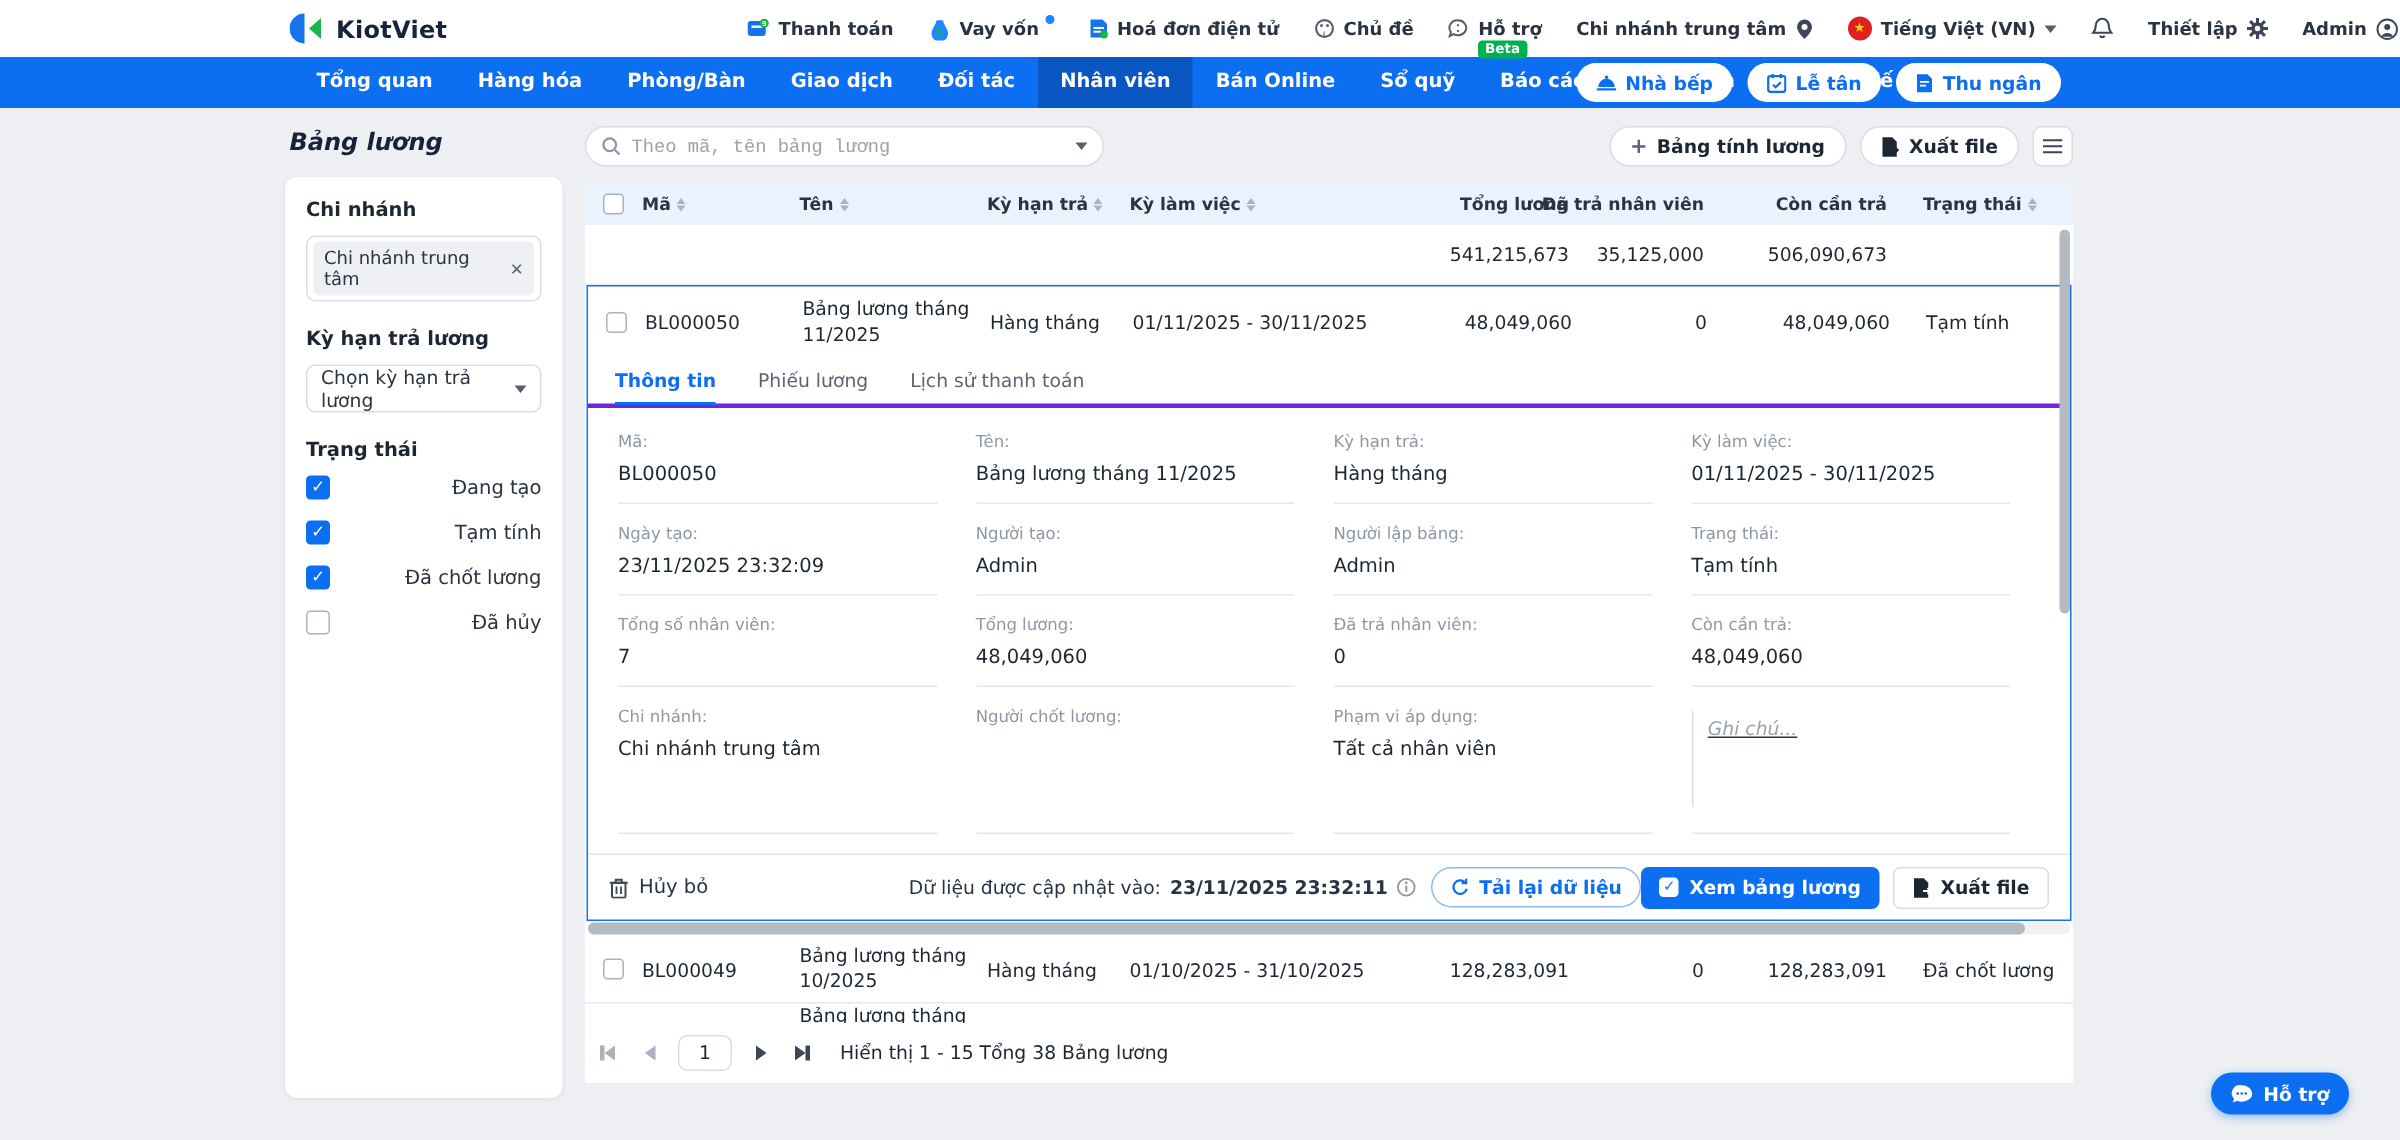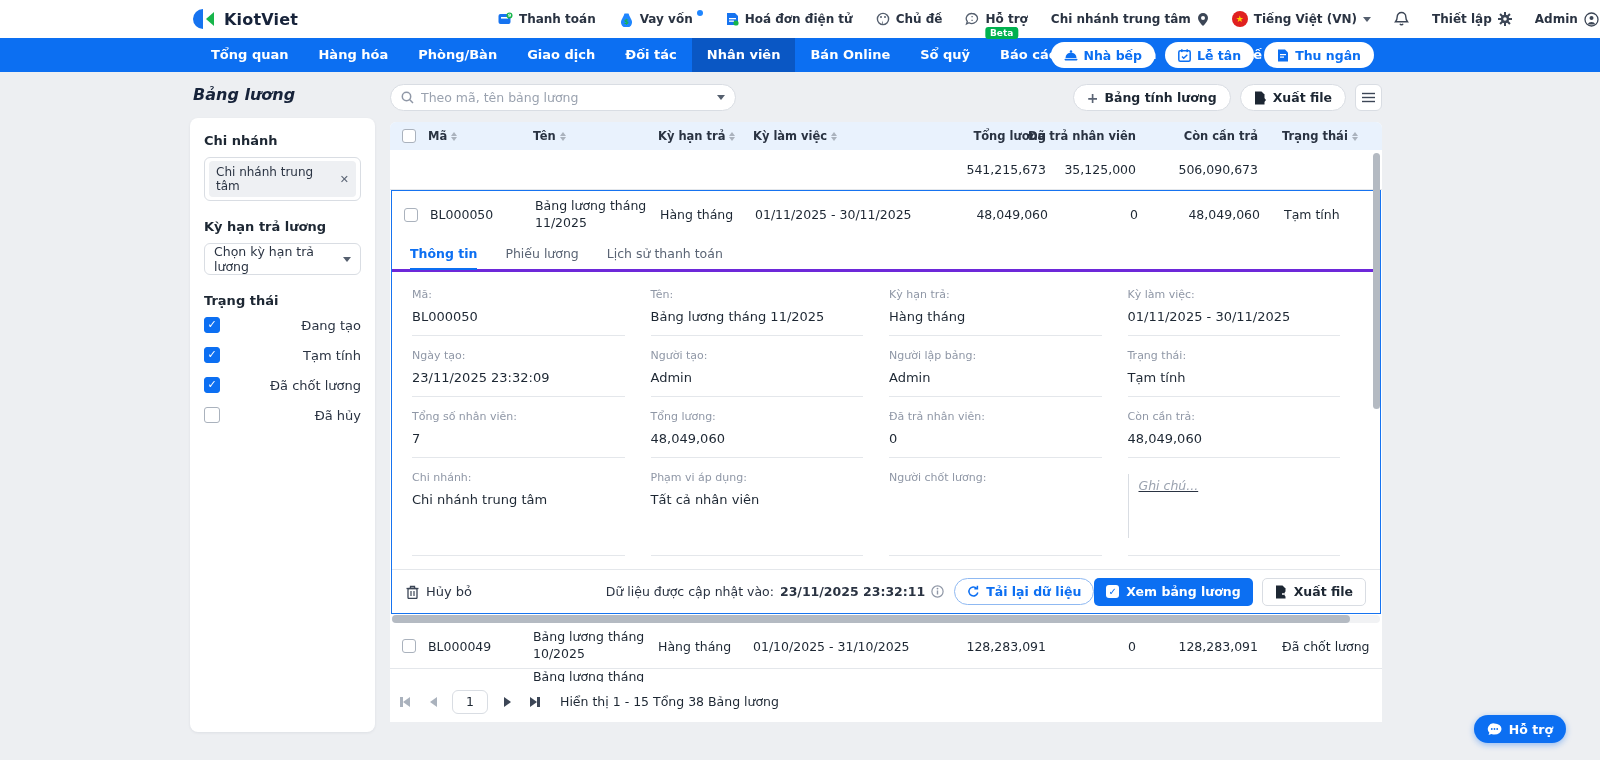--- a/index.html
+++ b/index.html
@@ -32,21 +32,21 @@
   .tag-input { border:1px solid #d9dde3; border-radius:6px; min-height:32px; padding:3px 4px; display:flex; align-items:center; margin-bottom:18px; background:#fff; }
   .tag { background:#eef0f3; border-radius:4px; font-size:12px; color:#2a3342; padding:4px 7px; display:flex; align-items:center; gap:6px; }
   .tag-x { font-size:11px; color:#5a6474; cursor:pointer; }
   .select-box { border:1px solid #d9dde3; border-radius:6px; height:32px; padding:0 9px; display:flex; align-items:center; justify-content:space-between; font-size:12.5px; color:#2a3342; margin-bottom:18px; cursor:pointer; }
   .check-row { display:flex; align-items:center; gap:9px; margin-bottom:14px; font-size:13px; color:#2a3342; cursor:pointer;justify-content:space-between; }
   .cb { width:16px; height:16px; border-radius:3px; border:1.5px solid #aab2bd; background:#fff; flex:0 0 16px; position:relative; }
   .cb.checked { background:#0c6ff2; border-color:#0c6ff2; }
   .cb.checked::after { content:"✓"; color:#fff; font-size:11px; font-weight:bold; position:absolute; left:2.5px; top:0px; }
 
   
-  .search-wrap { position:absolute; left:390px; top:84px; width:346px; height:27px; background:#fff; border:1px solid #d9dde3; border-radius:15px; display:flex; align-items:center; padding:4px 10px; gap:7px; }
+  .search-wrap { position:absolute; left:390px; top:84px; width:346px; height:27px; background:#fff; border:1px solid #d9dde3; border-radius:15px; display:flex; align-items:center; padding:4px 10px; gap:7px;font-family:Liberation Mono, monospace; }
   .search-wrap input { border:none; outline:none; flex:1; font-size:12.5px; color:#2a3342; font-family:inherit; background:transparent; }
   .search-wrap input::placeholder { color:#9aa2af; }
   .tool-btns { position:absolute; right:218px; top:84px; display:flex; gap:9px; }
   .tool-btn { background:#fff; border:1px solid #d9dde3; border-radius:15px; height:27px; display:flex; align-items:center; gap:6px; padding:0 13px; font-size:12.5px; font-weight:600; color:#1d2733; cursor:pointer; white-space:nowrap; }
   .tool-btn.square { width:27px; padding:0; justify-content:center; border-radius:6px; }
 
   
   .table-card { position:absolute; left:390px; top:122px; width:992px; height:600px; background:#fff; border-radius:6px 6px 0 0; }
   .rgrid { display:grid; grid-template-columns:38px 105px 125px 95px 170px 135px 90px 122px 1fr; align-items:center; }
   .thead { height:28px; background:#e9f2fd; border-radius:6px 6px 0 0; font-size:11.5px; font-weight:bold; color:#2a3342; }
@@ -486,26 +486,26 @@
       <div class="field">
           <div class="f-label">Còn cần trả:</div>
           <div class="f-value">48,049,060</div>
         </div>
 
       <div class="field tall">
           <div class="f-label">Chi nhánh:</div>
           <div class="f-value">Chi nhánh trung tâm</div>
         </div>
       <div class="field tall">
+          <div class="f-label">Người chốt lương:</div>
+          <div class="f-value"></div>
+        </div>
+      <div class="field tall">
           <div class="f-label">Phạm vi áp dụng:</div>
           <div class="f-value">Tất cả nhân viên</div>
-        </div>
-      <div class="field tall">
-          <div class="f-label">Người chốt lương:</div>
-          <div class="f-value"></div>
         </div>
       <div class="field notes-wrap">
         <div class="notes"><textarea placeholder="Ghi chú..." style=""></textarea></div>
       </div>
     </div>
 
     <div class="exp-footer">
       <div class="cancel-grp">
         <span>
             <svg width="13" height="14" viewBox="0 0 13 14">

